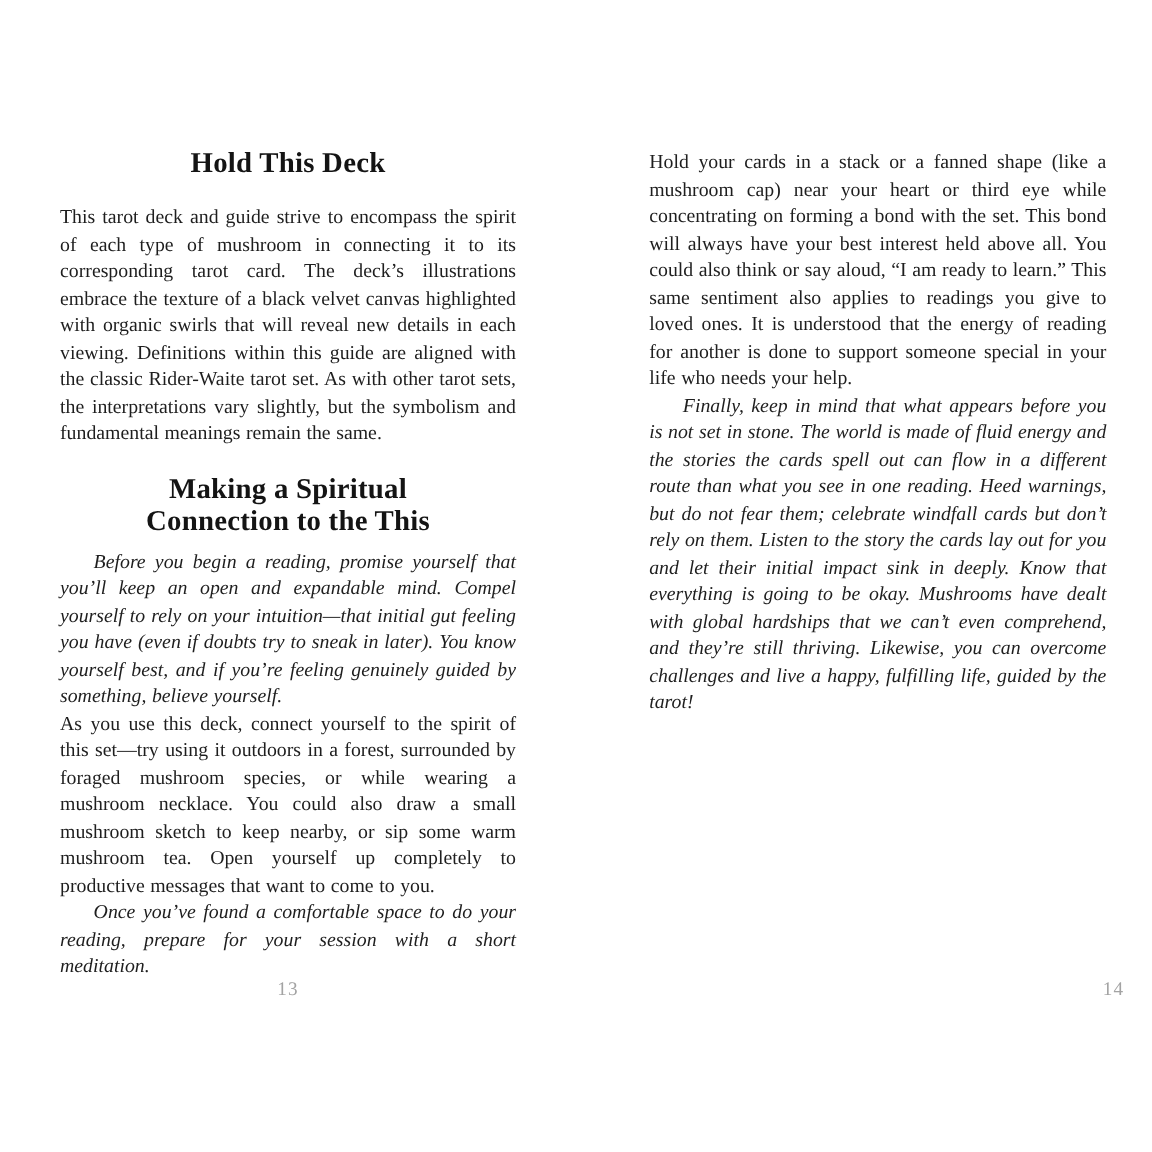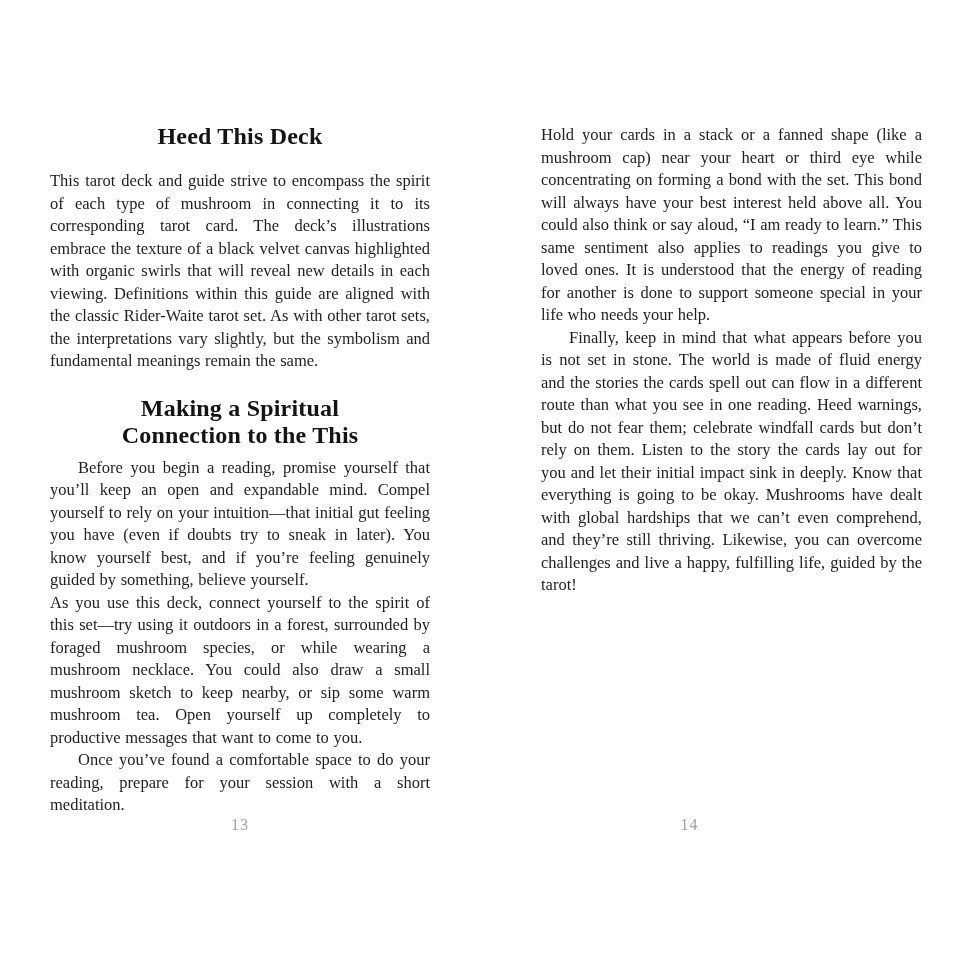--- a/index.html
+++ b/index.html
@@ -43,39 +43,39 @@
     letter-spacing: 0.2px;
   }
   .heading-2 .hline { display: block; font-family: Liberation Serif, serif; }
 
   p.body-par {
     margin: 0;
     font-size: 16.5px;
     line-height: 22.5px;
     word-spacing: 0.5px;
   }
-  p.body-par.indent { text-indent: 28px; }
+  p.body-par.indent { text-indent: 28px; font-style: italic; }
 
   .page-number {
     position: absolute;
     top: 816px;
     font-size: 16px;
     line-height: 18px;
     color: #a3a3a3;
     text-align: center;
     letter-spacing: 1px;
   }
   .page-number.left  { left: 50px;  width: 380px; }
-  .page-number.right { left: 499px; width: 381px; }
+  .page-number.right { left: 556px; width: 381px; text-align: right; }
 </style>
 </head>
 <body>
 
 <section class="column col-left">
-  <h1 class="heading-1">Heed This Deck</h1>
+  <h1 class="heading-1">Hold This Deck</h1>
 
   <p class="body-par">This tarot deck and guide strive to encompass the spirit of each type of mushroom in connecting it to its corresponding tarot card. The deck’s illustrations embrace the texture of a black velvet canvas highlighted with organic swirls that will reveal new details in each viewing. Definitions within this guide are aligned with the classic Rider-Waite tarot set. As with other tarot sets, the interpretations vary slightly, but the symbolism and fundamental meanings remain the same.</p>
 
   <h2 class="heading-2">
     <span class="hline">Making a Spiritual</span>
     <span class="hline">Connection to the This</span>
   </h2>
 
   <p class="body-par indent">Before you begin a reading, promise yourself that you’ll keep an open and expandable mind. Compel yourself to rely on your intuition—that initial gut feeling you have (even if doubts try to sneak in later). You know yourself best, and if you’re feeling genuinely guided by something, believe yourself.</p>
 

